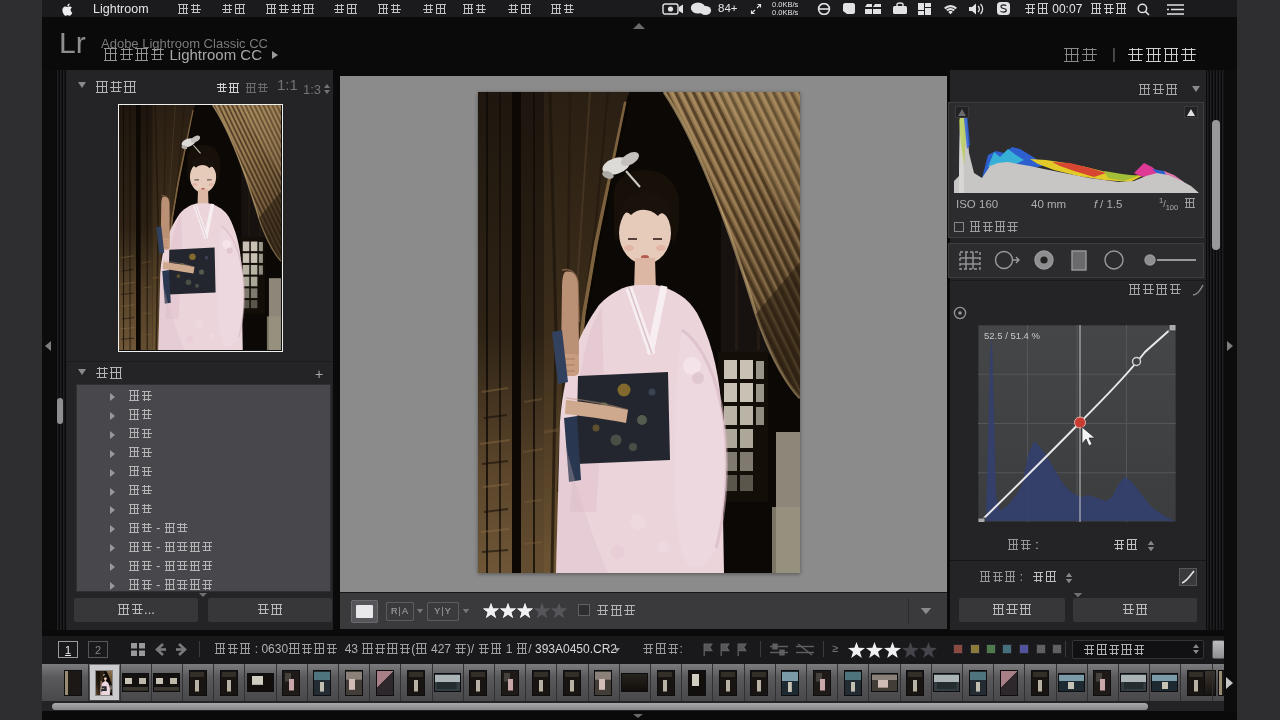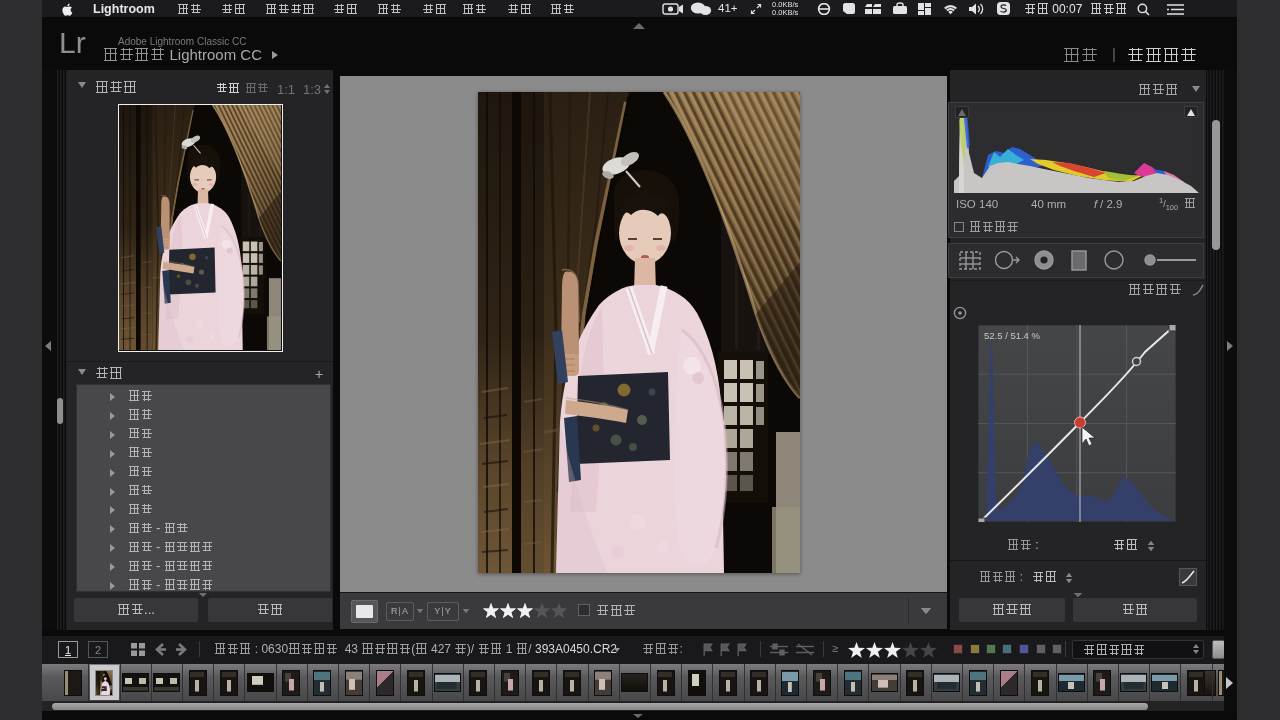--- a/index.html
+++ b/index.html
@@ -25,41 +25,41 @@
 .pinstripe{background:repeating-linear-gradient(90deg,#0a0a0a 0 1px,#1f1f21 1px 2px,#141416 2px 3px)}
 </style></head>
 <body>
 
 <div class="abs" style="left:42px;top:0;width:1195px;height:17px;background:#1b1b1d"></div>
 <div class="abs" style="left:42px;top:0;width:1195px;height:17px;color:#e6e6e8;font-size:12px">
 
   <svg class="abs" style="left:19px;top:2.5px" width="13" height="13" viewBox="0 0 13 13">
       <path fill="#ededef" d="M9.6 6.9c0-1.5 1.2-2.2 1.3-2.3-.7-1-1.8-1.2-2.2-1.2-.9-.1-1.8.6-2.3.6-.5 0-1.2-.5-2-.5-1 0-2 .6-2.5 1.5-1.1 1.9-.3 4.7.8 6.2.5.8 1.1 1.6 1.9 1.6.8 0 1.1-.5 2-.5s1.2.5 2 .5 1.4-.8 1.9-1.5c.6-.9.8-1.7.8-1.8 0 0-1.6-.6-1.7-2.6zM8.1 2.4c.4-.5.7-1.2.6-1.9-.6 0-1.4.4-1.8 1-.4.4-.7 1.1-.6 1.8.7.1 1.4-.4 1.8-.9z"></path>
     </svg>
-  <span class="abs" style="left:51px;top:2px;font-weight:bold;font-size:12.5px">Lightroom</span>
+  <span class="abs" style="left:51px;top:2px;font-weight:normal;font-size:12.5px">Lightroom</span>
   <span class="abs" style="left:135px;top:2.5px;color:#d8d8da"><i class="c"></i><i class="c b"></i></span>
   <span class="abs" style="left:179px;top:2.5px;color:#d8d8da"><i class="c b"></i><i class="c"></i></span>
   <span class="abs" style="left:223px;top:2.5px;color:#d8d8da"><i class="c"></i><i class="c b"></i><i class="c b"></i><i class="c"></i></span>
   <span class="abs" style="left:291px;top:2.5px;color:#d8d8da"><i class="c b"></i><i class="c"></i></span>
   <span class="abs" style="left:335px;top:2.5px;color:#d8d8da"><i class="c"></i><i class="c b"></i></span>
   <span class="abs" style="left:380px;top:2.5px;color:#d8d8da"><i class="c b"></i><i class="c"></i></span>
   <span class="abs" style="left:420px;top:2.5px;color:#d8d8da"><i class="c"></i><i class="c b"></i></span>
   <span class="abs" style="left:465px;top:2.5px;color:#d8d8da"><i class="c b"></i><i class="c"></i></span>
   <span class="abs" style="left:508px;top:2.5px;color:#d8d8da"><i class="c"></i><i class="c b"></i></span>
 
   <svg class="abs" style="left:620px;top:3px" width="22" height="12" viewBox="0 0 22 12">
       <rect x="1" y="1" width="15" height="10" rx="2" fill="none" stroke="#e2e2e4" stroke-width="1.4"></rect>
       <circle cx="8.5" cy="6" r="2.6" fill="#e2e2e4"></circle>
       <path d="M17 4l4-2.4v8.8L17 8z" fill="#e2e2e4"></path>
     </svg>
   <svg class="abs" style="left:648px;top:2px" width="22" height="14" viewBox="0 0 22 14">
       <ellipse cx="8" cy="6" rx="7.2" ry="5.6" fill="#e2e2e4"></ellipse>
       <ellipse cx="15.5" cy="8.5" rx="5.6" ry="4.6" fill="#e2e2e4"></ellipse>
     </svg>
-  <span class="abs" style="left:676px;top:2px;font-size:11.5px">41+</span>
+  <span class="abs" style="left:676px;top:2px;font-size:11.5px">84+</span>
   <svg class="abs" style="left:708px;top:2.5px" width="12" height="12" viewBox="0 0 12 12">
       <path d="M7.5 1.5h3v3M4.5 10.5h-3v-3M10.2 1.8L7 5M1.8 10.2L5 7" stroke="#e2e2e4" stroke-width="1.2" fill="none"></path>
     </svg>
   <span class="abs" style="left:730px;top:0.5px;font-size:7.5px;line-height:8px;color:#e2e2e4">0.0KB/s<br>0.0KB/s</span>
   <svg class="abs" style="left:772px;top:2.5px" width="20" height="12" viewBox="0 0 20 12">
       <circle cx="10" cy="6" r="5.4" fill="none" stroke="#e2e2e4" stroke-width="1.6"></circle>
       <path d="M5 6h10" stroke="#e2e2e4" stroke-width="1.6"></path>
     </svg>
   <svg class="abs" style="left:800px;top:2px" width="14" height="13" viewBox="0 0 14 13">
       <path d="M3 1h8c1 0 2 1 2 2v7c0 1-1 2-2 2H5L1 9V3c0-1 1-2 2-2z" fill="#e2e2e4"></path>
@@ -94,41 +94,41 @@
       <circle cx="5.4" cy="5.4" r="4.2" fill="none" stroke="#e2e2e4" stroke-width="1.5"></circle>
       <path d="M8.6 8.6l3.4 3.4" stroke="#e2e2e4" stroke-width="1.5"></path>
     </svg>
   <svg class="abs" style="left:1125px;top:3.5px" width="17" height="11" viewBox="0 0 17 11">
       <path d="M0 1h17M4 5.5h13M0 10h17M0 5.5h2" stroke="#e2e2e4" stroke-width="1.7"></path>
     </svg>
 </div>
 
 <div class="abs" style="left:42px;top:17px;width:1195px;height:53px;background:#0a0a0a"></div>
 <div class="abs" style="left:59px;top:26px;color:#8f8f91;font-size:30px;letter-spacing:0">Lr</div>
-<div class="abs" style="left:118px;top:36px;color:#7b7b7d;font-size:10px">Adobe Lightroom Classic CC</div>
+<div class="abs" style="left:101px;top:36px;color:#7b7b7d;font-size:13px">Adobe Lightroom Classic CC</div>
 <div class="abs" style="left:103px;top:46px;color:#a9a9ab;font-size:15px"><i class="c"></i><i class="c b"></i><i class="c"></i><i class="c b"></i> Lightroom CC</div>
 <div class="abs tw" style="left:272px;top:51px;border-left:6px solid #9a9a9c;border-top:4.5px solid transparent;border-bottom:4.5px solid transparent"></div>
 <div class="abs tw" style="left:633px;top:23px;border-bottom:6px solid #6a6a6c;border-left:6.5px solid transparent;border-right:6.5px solid transparent"></div>
 <div class="abs" style="left:1063px;top:46px;color:#9c9c9e;font-size:17px"><i class="c"></i><i class="c b"></i></div>
 <div class="abs" style="left:1112px;top:45px;color:#6a6a6c;font-size:15px">|</div>
 <div class="abs" style="left:1127px;top:46px;color:#ececee;font-size:17px"><i class="c b"></i><i class="c"></i><i class="c"></i><i class="c b"></i></div>
 
 <div class="abs" style="left:42px;top:70px;width:14px;height:641px;background:#0c0c0c"></div>
 <div class="abs pinstripe" style="left:56px;top:70px;width:11px;height:560px"></div>
 <div class="abs" style="left:56.5px;top:398px;width:6px;height:26px;background:#8e8e90;border-radius:3px"></div>
 <div class="abs tw" style="left:45px;top:341px;border-right:6px solid #7e7e80;border-top:5px solid transparent;border-bottom:5px solid transparent"></div>
 
 <div class="abs" style="left:67px;top:70px;width:266px;height:560px;background:#242426"></div>
 <div class="abs" style="left:333px;top:70px;width:7px;height:560px;background:#0a0a0a"></div>
 
 <div class="abs" style="left:78px;top:82px;width:0;height:0;border-top:6px solid #8a8a8c;border-left:4.5px solid transparent;border-right:4.5px solid transparent"></div>
 <div class="abs" style="left:95px;top:80px;color:#c9c9cb;font-size:13.5px;font-weight:bold"><i class="c"></i><i class="c b"></i><i class="c"></i></div>
 <div class="abs" style="left:216px;top:82px;color:#e8e8ea;font-size:11.5px"><i class="c b"></i><i class="c"></i></div>
 <div class="abs" style="left:245px;top:82px;color:#737375;font-size:11.5px"><i class="c"></i><i class="c b"></i></div>
-<div class="abs" style="left:277px;top:82px;color:#737375;font-size:13px">1:1</div>
+<div class="abs" style="left:277px;top:76px;color:#737375;font-size:15px">1:1</div>
 <div class="abs" style="left:303px;top:82px;color:#737375;font-size:13px">1:3</div>
 <div class="abs" style="left:324px;top:84px;width:6px;height:12px">
     <span style="position:absolute;left:0;top:0;width:0;height:0;border-left:3px solid transparent;border-right:3px solid transparent;border-bottom:4px solid #737375"></span>
     <span style="position:absolute;left:0;top:6px;width:0;height:0;border-left:3px solid transparent;border-right:3px solid transparent;border-top:4px solid #737375"></span>
   </div>
 
 <div class="abs" style="left:118px;top:104px;width:165px;height:248px;border:1.5px solid #f0f0f0;background:#111">
   <svg width="162" height="245" viewBox="0 0 322 481" preserveAspectRatio="none">
       <use href="#photo"></use>
     </svg>
@@ -404,24 +404,24 @@
 <path d="M5,71 L6,14 L9,3 L10,88 L5,88 Z" fill="#d8d6d4"></path>
 <path d="M5,16 L8,2 L10,4 L12,30 L10,60 L7,40 Z" fill="#b8d048" opacity=".7"></path>
 <path d="M9,3 L13,8 L16,40 L13,44 Z" fill="#2f62d8" opacity=".85"></path>
 </svg>
 <div class="abs" style="left:955px;top:106px;width:14px;height:12px;background:#222224;border:1px solid #3a3a3c">
     <span class="tw" style="position:absolute;left:2px;top:2px;border-bottom:7px solid #6a6a6c;border-left:4.5px solid transparent;border-right:4.5px solid transparent"></span>
   </div>
 <div class="abs" style="left:1184px;top:106px;width:14px;height:12px;background:#222224;border:1px solid #3a3a3c">
     <span class="tw" style="position:absolute;left:2px;top:2px;border-bottom:7px solid #e0e0e2;border-left:4.5px solid transparent;border-right:4.5px solid transparent"></span>
   </div>
-<div class="abs" style="left:956px;top:198px;color:#aeaeb0;font-size:11.5px">ISO 140</div>
+<div class="abs" style="left:956px;top:198px;color:#aeaeb0;font-size:11.5px">ISO 160</div>
 <div class="abs" style="left:1031px;top:198px;color:#aeaeb0;font-size:11.5px">40 mm</div>
 <div class="abs" style="left:1094px;top:198px;color:#aeaeb0;font-size:11.5px;font-style:italic">f</div>
-<div class="abs" style="left:1100px;top:198px;color:#aeaeb0;font-size:11.5px">/ 2.9</div>
+<div class="abs" style="left:1100px;top:198px;color:#aeaeb0;font-size:11.5px">/ 1.5</div>
 <div class="abs" style="left:1159px;top:196px;color:#aeaeb0;font-size:9px"><sup>1</sup>/<sub>100</sub></div>
 <div class="abs" style="left:1184px;top:197px;color:#aeaeb0;font-size:11.5px"><i class="c"></i></div>
 <div class="abs" style="left:954px;top:222px;width:10px;height:10px;border:1px solid #85858a;background:#2c2c2e"></div>
 <div class="abs" style="left:969px;top:220px;color:#aeaeb0;font-size:12px"><i class="c"></i><i class="c b"></i><i class="c"></i><i class="c b"></i></div>
 <div class="abs" style="left:948px;top:243px;width:256px;height:35px;background:#2c2c2e;border:1px solid #3d3d40"></div>
 <svg class="abs" style="left:954px;top:248px" width="246" height="26" viewBox="0 0 246 26">
 <g stroke="#99999b" fill="none" stroke-width="1.4">
 <rect x="6" y="4" width="20" height="17" stroke-dasharray="3 2"></rect>
       <line x1="12" y1="4" x2="12" y2="21"></line>
       <line x1="19" y1="4" x2="19" y2="21"></line>

